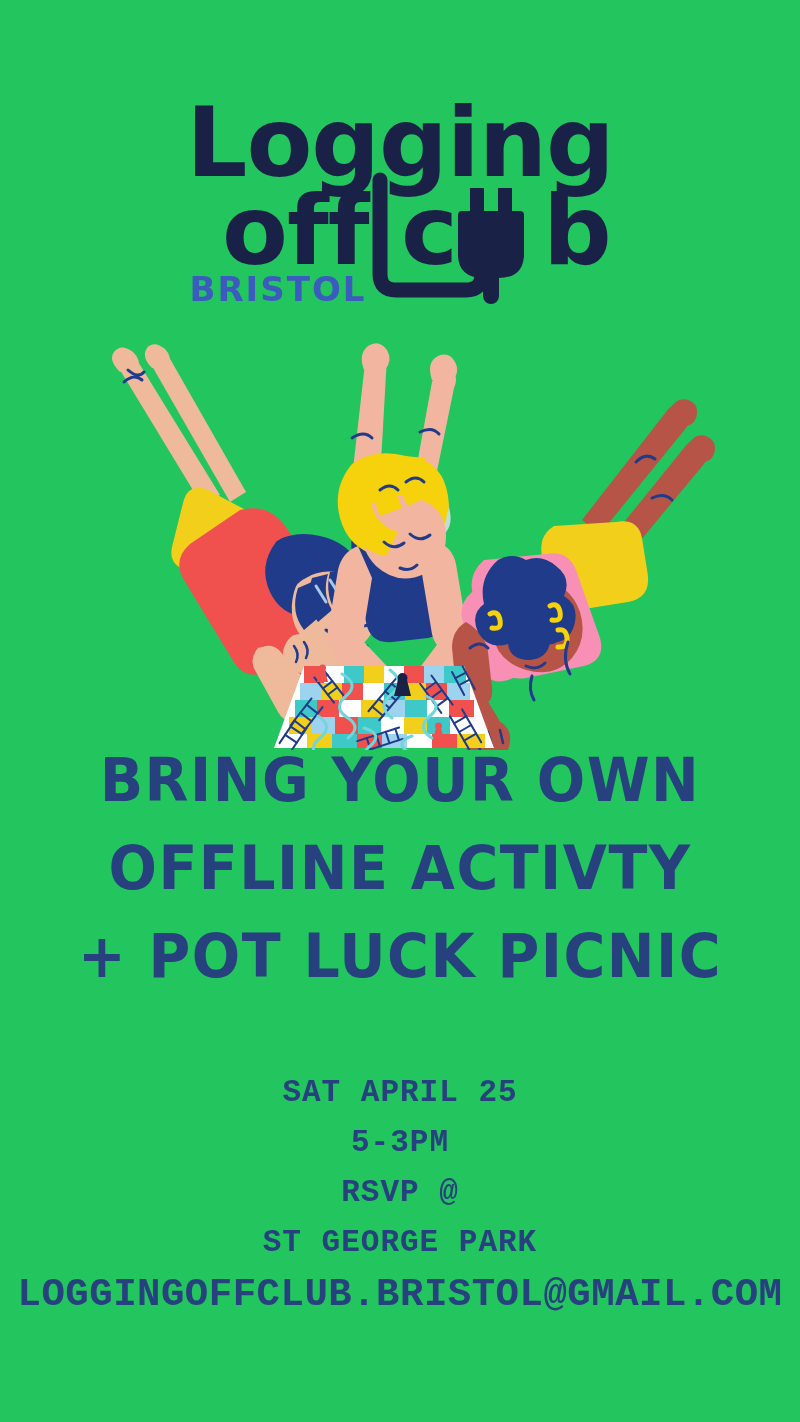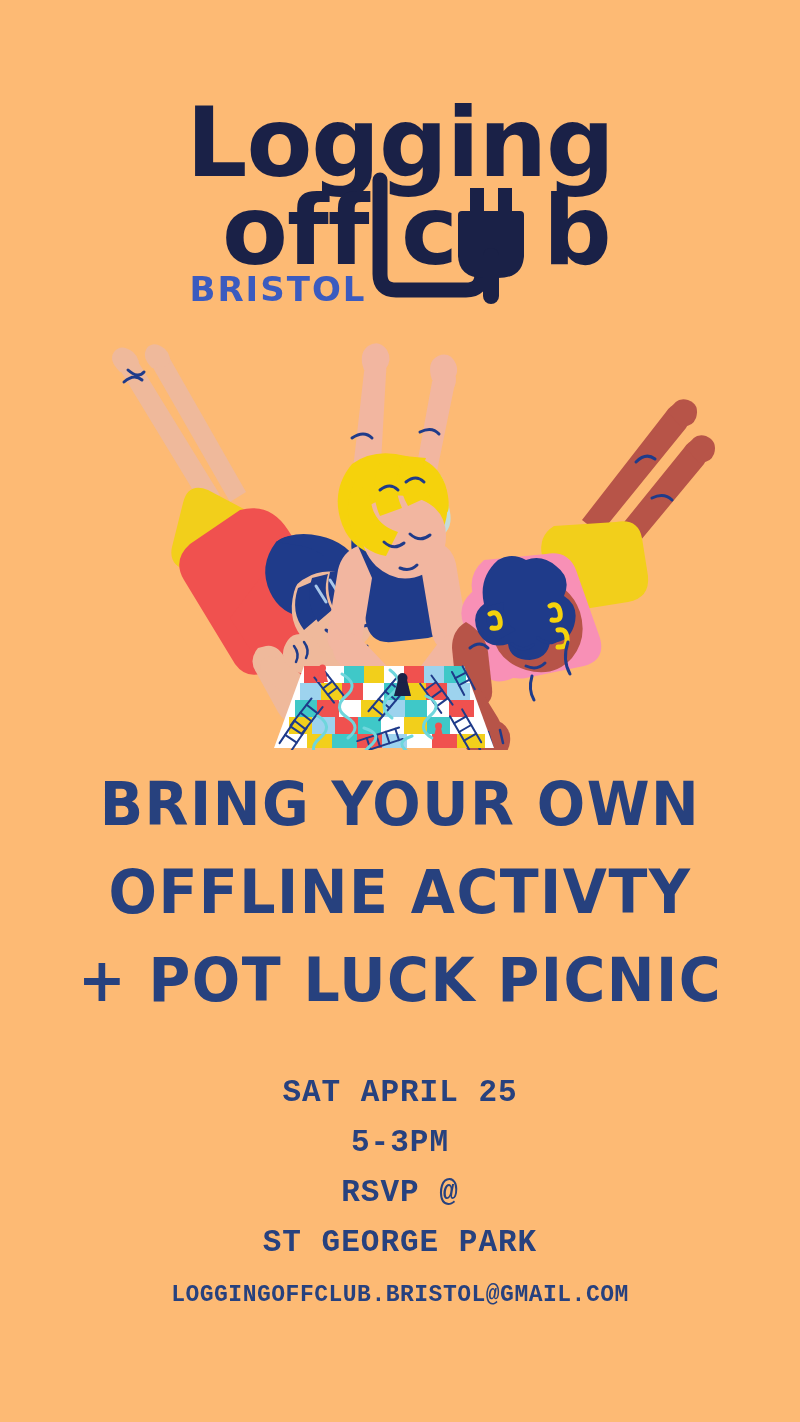--- a/index.html
+++ b/index.html
@@ -13,21 +13,21 @@
 
   body {
     background: #FCF0BE;
     font-family: "DejaVu Sans", sans-serif;
   }
 
   .poster {
     position: relative;
     width: 800px;
     height: 1422px;
-    background: #fdba74;
+    background: #22c55e;
     overflow: hidden;
   }
 
   
   .logo-block {
     position: absolute;
     top: 96px;
     left: 0;
     width: 800px;
     height: 215px;
@@ -40,21 +40,21 @@
     top: 330px;
     left: 80px;
     width: 640px;
     height: 420px;
   }
   .illo-svg { display: block; width: 640px; height: 420px; }
 
   
   .headline {
     position: absolute;
-    top: 760px;
+    top: 736px;
     left: 0;
     width: 800px;
     text-align: center;
   }
   .headline-line {
     display: block;
     font-family: "DejaVu Sans", sans-serif;
     font-weight: bold;
     font-size: 57px;
     line-height: 88px;
@@ -76,21 +76,21 @@
     display: block;
     font-family: Liberation Mono, monospace;
     font-weight: bold;
     font-size: 31px;
     line-height: 50px;
     letter-spacing: 1px;
     color: #27417E;
     white-space: nowrap;
   }
   .details-line.email {
-    font-size: 23px;
+    font-size: 39px;
     letter-spacing: 0.5px;
     margin-top: 2px;
   }
 </style>
 </head>
 <body>
 
 <div class="poster">
 
   <div class="logo-block">

